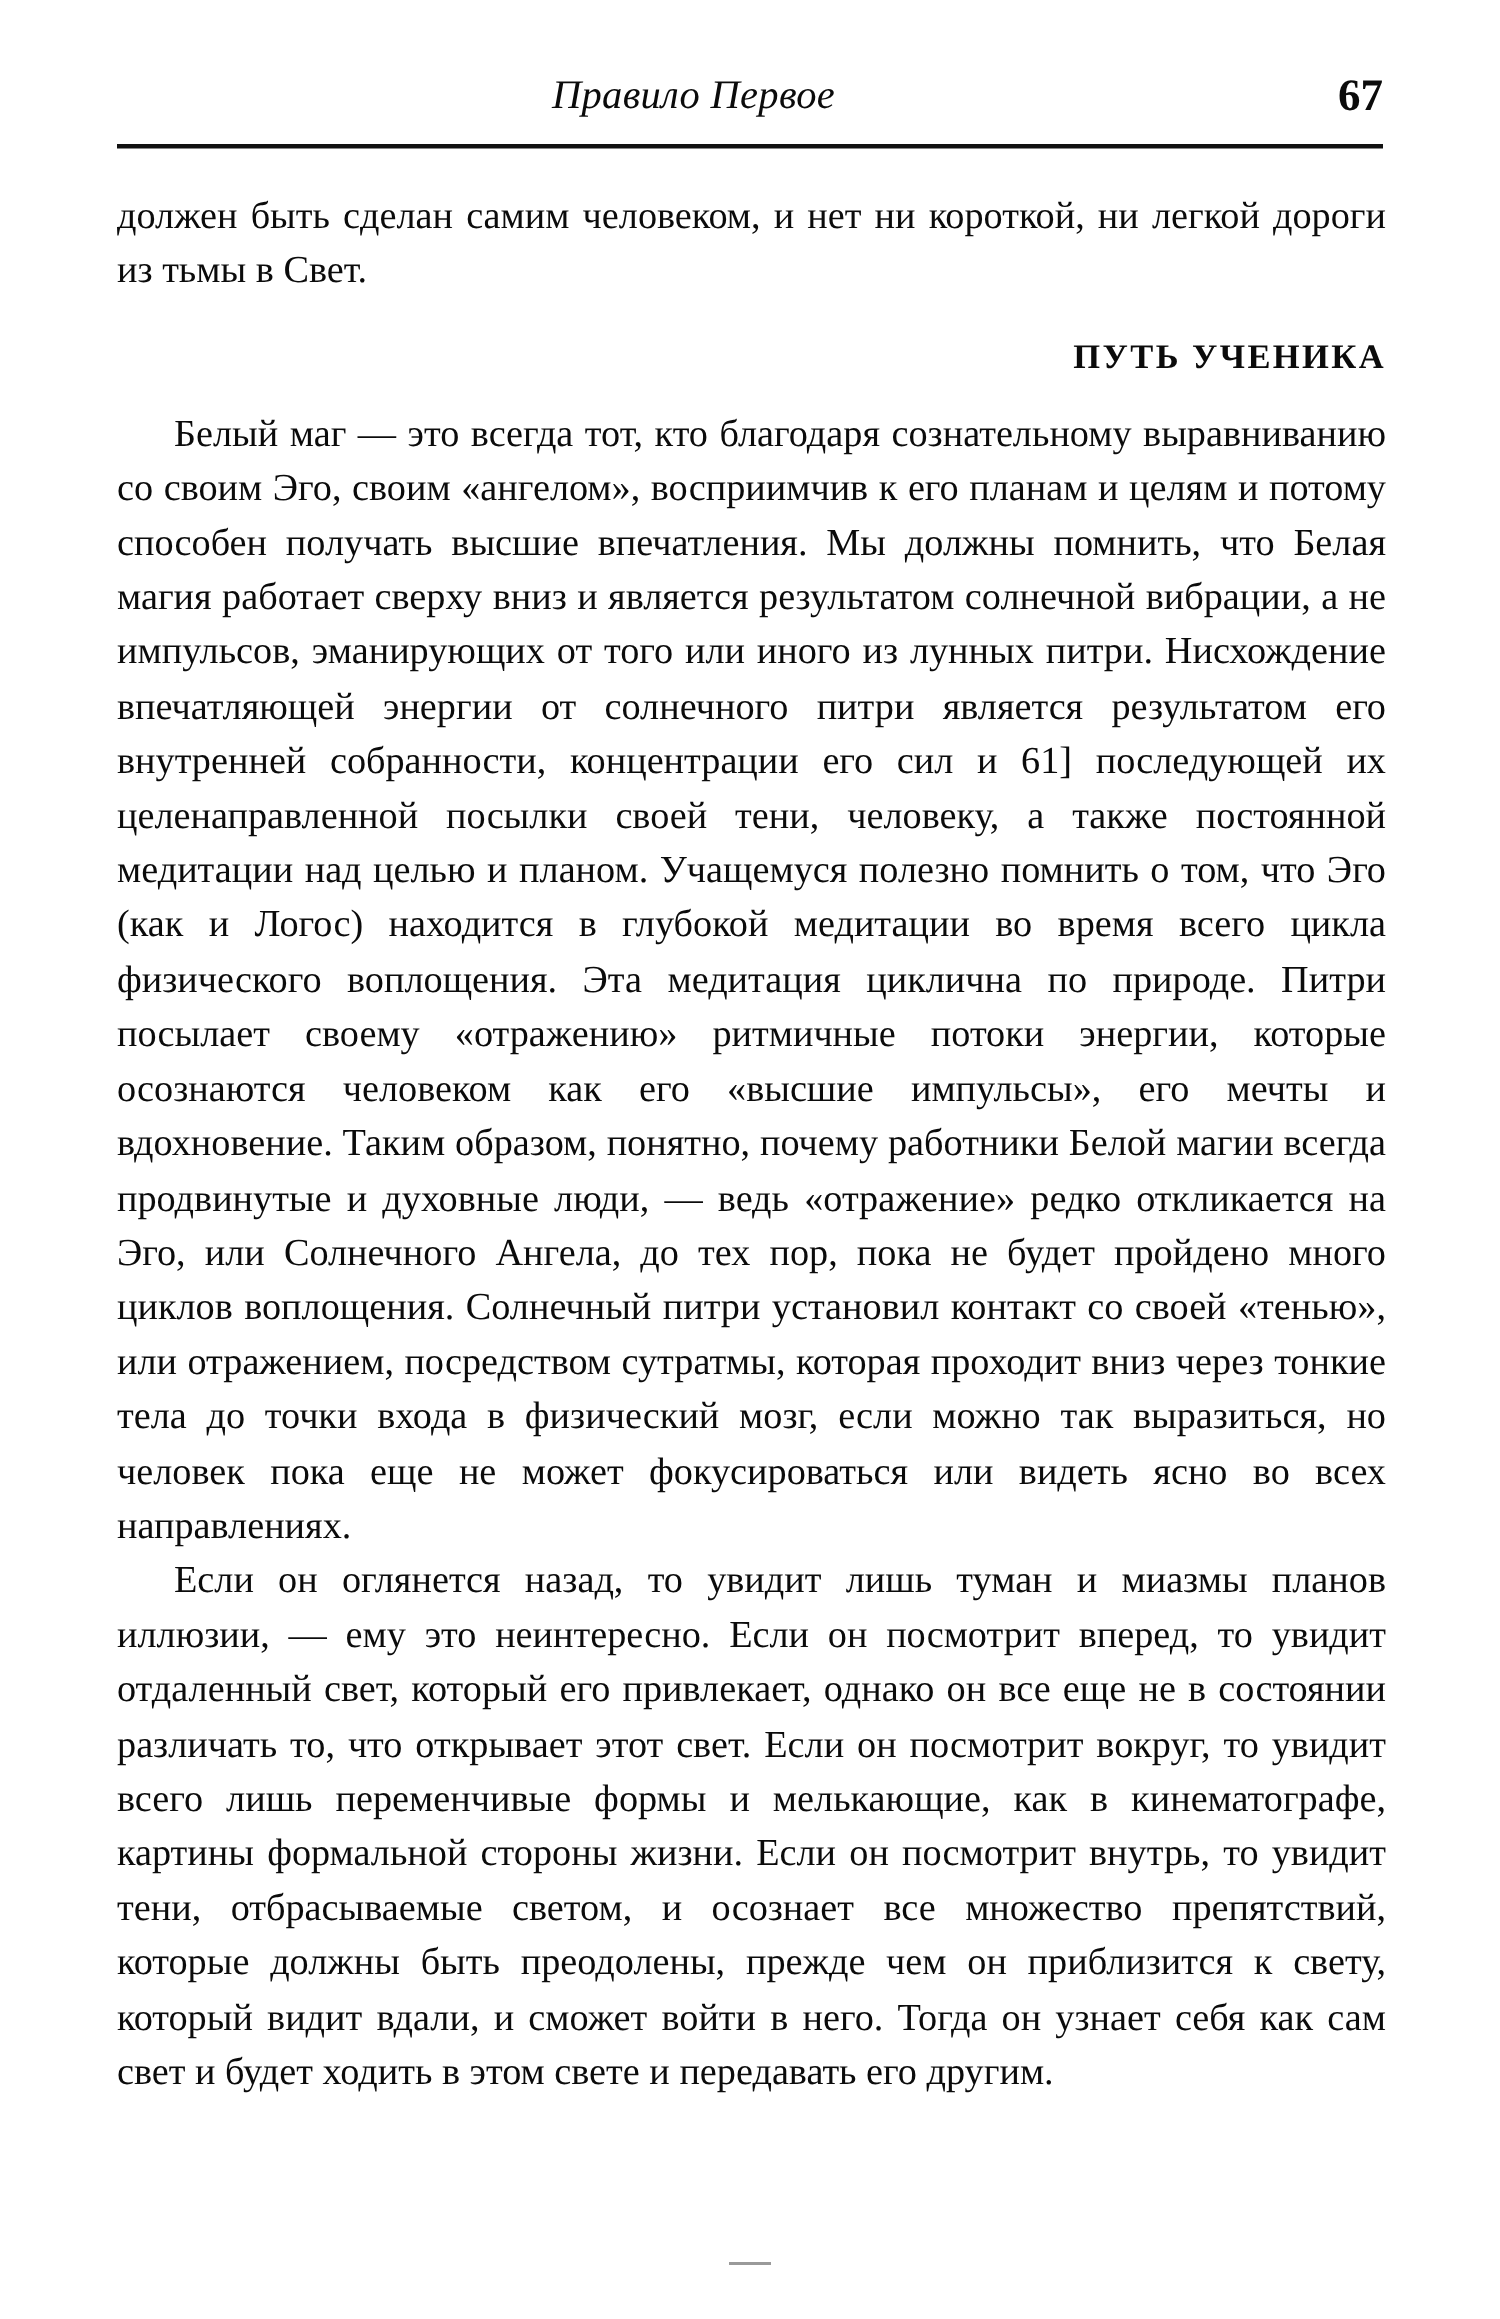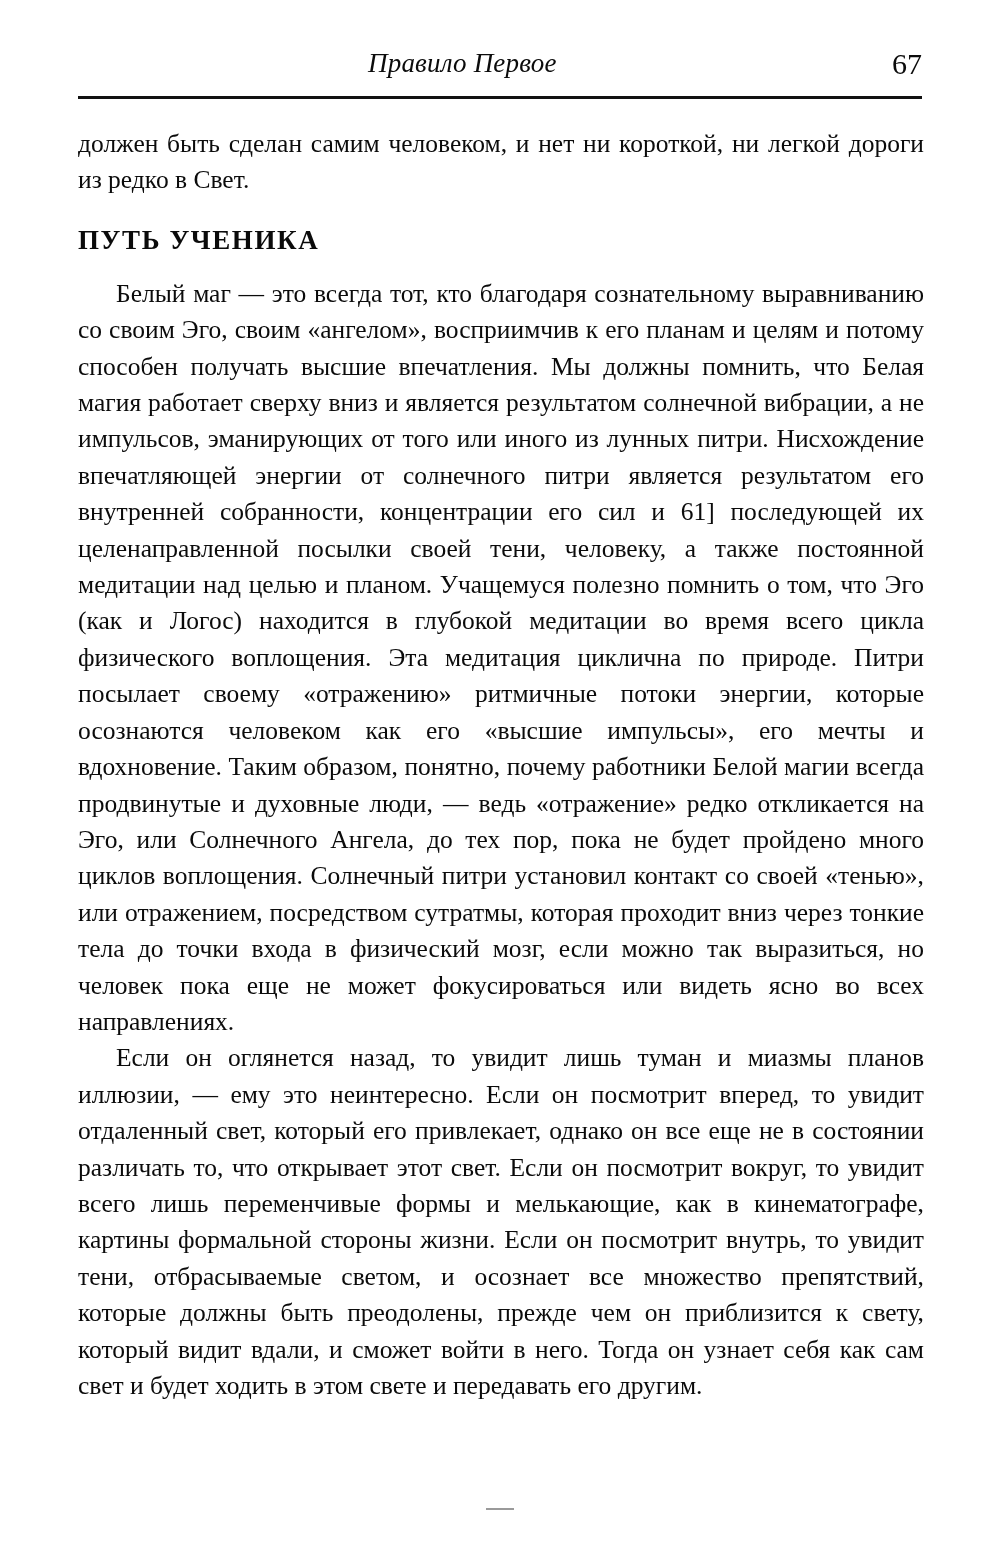--- a/index.html
+++ b/index.html
@@ -32,21 +32,21 @@
     justify-content: space-between;
   }
   .header-title {
     font-style: italic;
     font-size: 27px;
     letter-spacing: 0.2px;
     margin-left: 290px;
   }
   .header-page {
     font-size: 30px;
-    font-weight: 400;
+    font-weight: 700;
     line-height: 1;
     margin-top: 1px;
   }
   .rule {
     position: absolute;
     top: 96px;
     left: 78px;
     width: 844px;
     height: 3px;
     background: #111;
@@ -66,22 +66,22 @@
     hyphens: manual;
   }
   p.lead {
     text-indent: 0;
   }
   p.indent {
     text-indent: 38px;
   }
   h2.section-title {
     margin: 26px 0 20px 0;
-    text-align: left;
-    font-size: 27px;
+    text-align: right;
+    font-size: 23px;
     font-weight: 700;
     letter-spacing: 1.6px;
     text-transform: uppercase;
   }
   .pnum {
     font-weight: 400;
   }
   .footer-mark {
     position: absolute;
     left: 50%;
@@ -99,21 +99,21 @@
 
   <div class="header">
     <div class="header-title">Правило Первое</div>
     <div class="header-page">67</div>
   </div>
 
   <div class="rule"></div>
 
   <div class="content">
 
-    <p class="lead">должен быть сделан самим человеком, и нет ни короткой, ни легкой дороги из редко в Свет.</p>
+    <p class="lead">должен быть сделан самим человеком, и нет ни короткой, ни легкой дороги из тьмы в Свет.</p>
 
     <h2 class="section-title">ПУТЬ УЧЕНИКА</h2>
 
     <p class="indent"><span>Белый маг — это всегда тот, кто благодаря сознательному выравниванию со своим Эго, своим «ангелом», восприимчив к его планам и целям и потому способен получать высшие впечатления. Мы должны помнить, что Белая магия работает сверху вниз и является результатом солнечной вибрации, а не импульсов, эманирующих от того или иного из лунных питри. Нисхождение впечатляющей энергии от солнечного питри является результатом его внутренней собранности, концентрации его сил и </span><span class="pnum">61]</span><span> последующей их целенаправленной посылки своей тени, человеку, а также постоянной медитации над целью и планом. Учащемуся полезно помнить о том, что Эго (как и Логос) находится в глубокой медитации во время всего цикла физического воплощения. Эта медитация циклична по природе. Питри посылает своему «отражению» ритмичные потоки энергии, которые осознаются человеком как его «высшие импульсы», его мечты и вдохновение. Таким образом, понятно, почему работники Белой магии всегда продвинутые и духовные люди, — ведь «отражение» редко откликается на Эго, или Солнечного Ангела, до тех пор, пока не будет пройдено много циклов воплощения. Солнечный питри установил контакт со своей «тенью», или отражением, посредством сутратмы, которая проходит вниз через тонкие тела до точки входа в физический мозг, если можно так выразиться, но человек пока еще не может фокусироваться или видеть ясно во всех направлениях.</span></p>
 
     <p class="indent">Если он оглянется назад, то увидит лишь туман и миазмы планов иллюзии, — ему это неинтересно. Если он посмотрит вперед, то увидит отдаленный свет, который его привлекает, однако он все еще не в состоянии различать то, что открывает этот свет. Если он посмотрит вокруг, то увидит всего лишь переменчивые формы и мелькающие, как в кинематографе, картины формальной стороны жизни. Если он посмотрит внутрь, то увидит тени, отбрасываемые светом, и осознает все множество препятствий, которые должны быть преодолены, прежде чем он приблизится к свету, который видит вдали, и сможет войти в него. Тогда он узнает себя как сам свет и будет ходить в этом свете и передавать его другим.</p>
 
   </div>
 
   <div class="footer-mark"></div>

